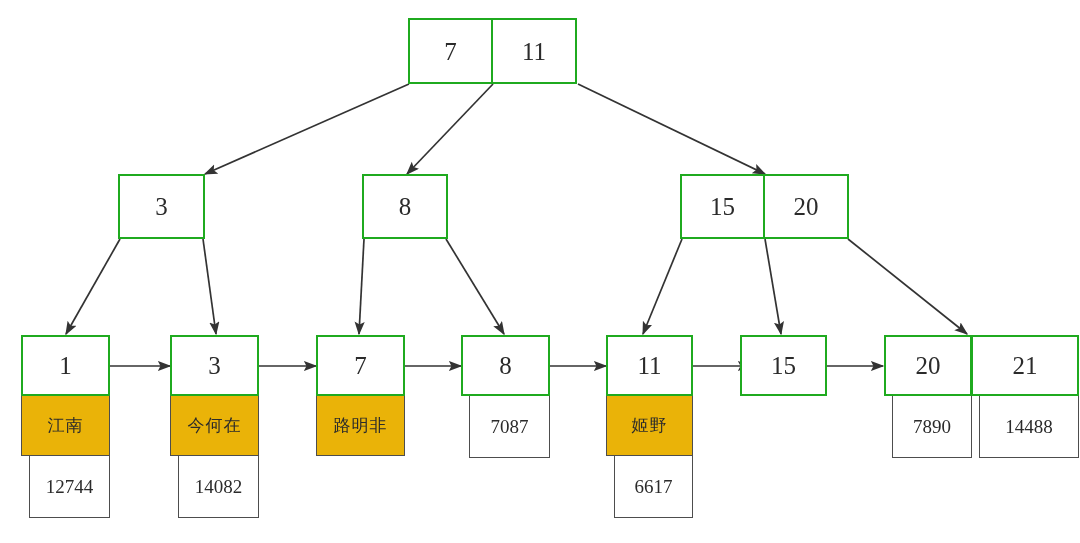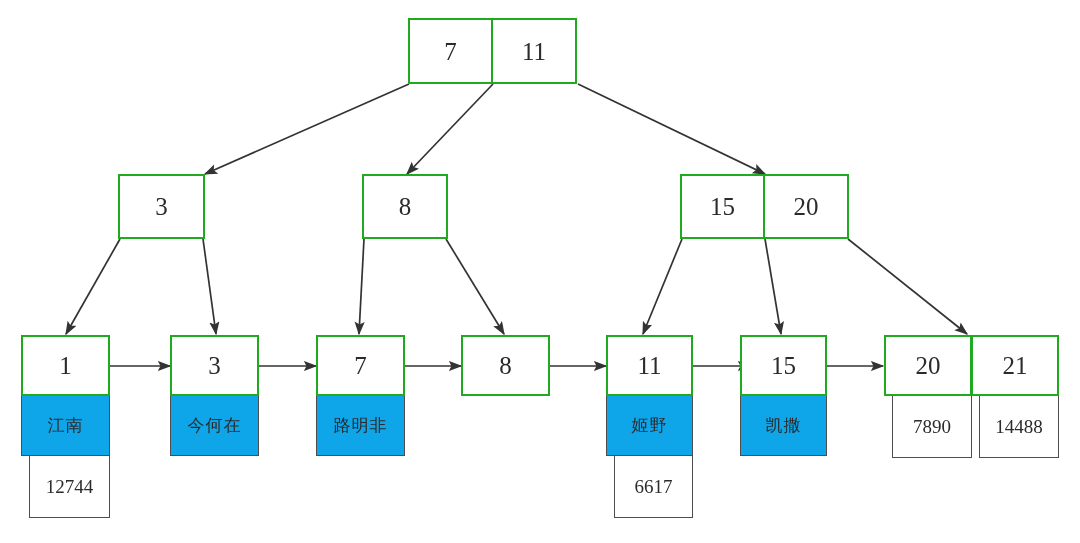--- a/index.html
+++ b/index.html
@@ -67,21 +67,21 @@
     align-items: center;
     justify-content: center;
     font-size: 25px;
     color: #2b2b2b;
     line-height: 1;
   }
   .cell-name {
     box-sizing: border-box;
     border: 1.5px solid #4d4d4d;
     border-top: none;
-    background: #0ea5e9;
+    background: #eab308;
     height: 60px;
     display: flex;
     align-items: center;
     justify-content: center;
     font-size: 17px;
     color: #2b2b2b;
     letter-spacing: 1px;
     line-height: 1;
   }
   .cell-val {
@@ -210,38 +210,44 @@
   </div>
 
   <div class="leaf" style="left:170px; top:335px;">
     <div class="leafcol" style="width:89px;">
       <div class="cell-key">
         <span>3</span>
       </div>
       <div class="cell-name">
         <span>今何在</span>
       </div>
+      <div class="cell-val">
+        <span>14082</span>
+      </div>
     </div>
   </div>
 
   <div class="leaf" style="left:316px; top:335px;">
     <div class="leafcol" style="width:89px;">
       <div class="cell-key">
         <span>7</span>
       </div>
       <div class="cell-name">
         <span>路明非</span>
       </div>
     </div>
   </div>
 
   <div class="leaf" style="left:461px; top:335px;">
     <div class="leafcol" style="width:89px;">
       <div class="cell-key">
         <span>8</span>
+      </div>
+      <div class="cell-val">
+        <span>7087</span>
       </div>
     </div>
   </div>
 
   <div class="leaf" style="left:606px; top:335px;">
     <div class="leafcol" style="width:87px;">
       <div class="cell-key">
         <span>11</span>
       </div>
       <div class="cell-name">
@@ -251,36 +257,33 @@
         <span>6617</span>
       </div>
     </div>
   </div>
 
   <div class="leaf" style="left:740px; top:335px;">
     <div class="leafcol" style="width:87px;">
       <div class="cell-key">
         <span>15</span>
       </div>
-      <div class="cell-name">
-        <span>凯撒</span>
-      </div>
     </div>
   </div>
 
   <div class="leaf" style="left:884px; top:335px;">
     <div class="leafcol" style="width:88px;">
       <div class="cell-key">
         <span>20</span>
       </div>
       <div class="cell-val">
         <span>7890</span>
       </div>
     </div>
-    <div class="leafcol" style="width:88px;">
+    <div class="leafcol" style="width:108px;">
       <div class="cell-key">
         <span>21</span>
       </div>
       <div class="cell-val">
         <span>14488</span>
       </div>
     </div>
   </div>
 
 </div>

